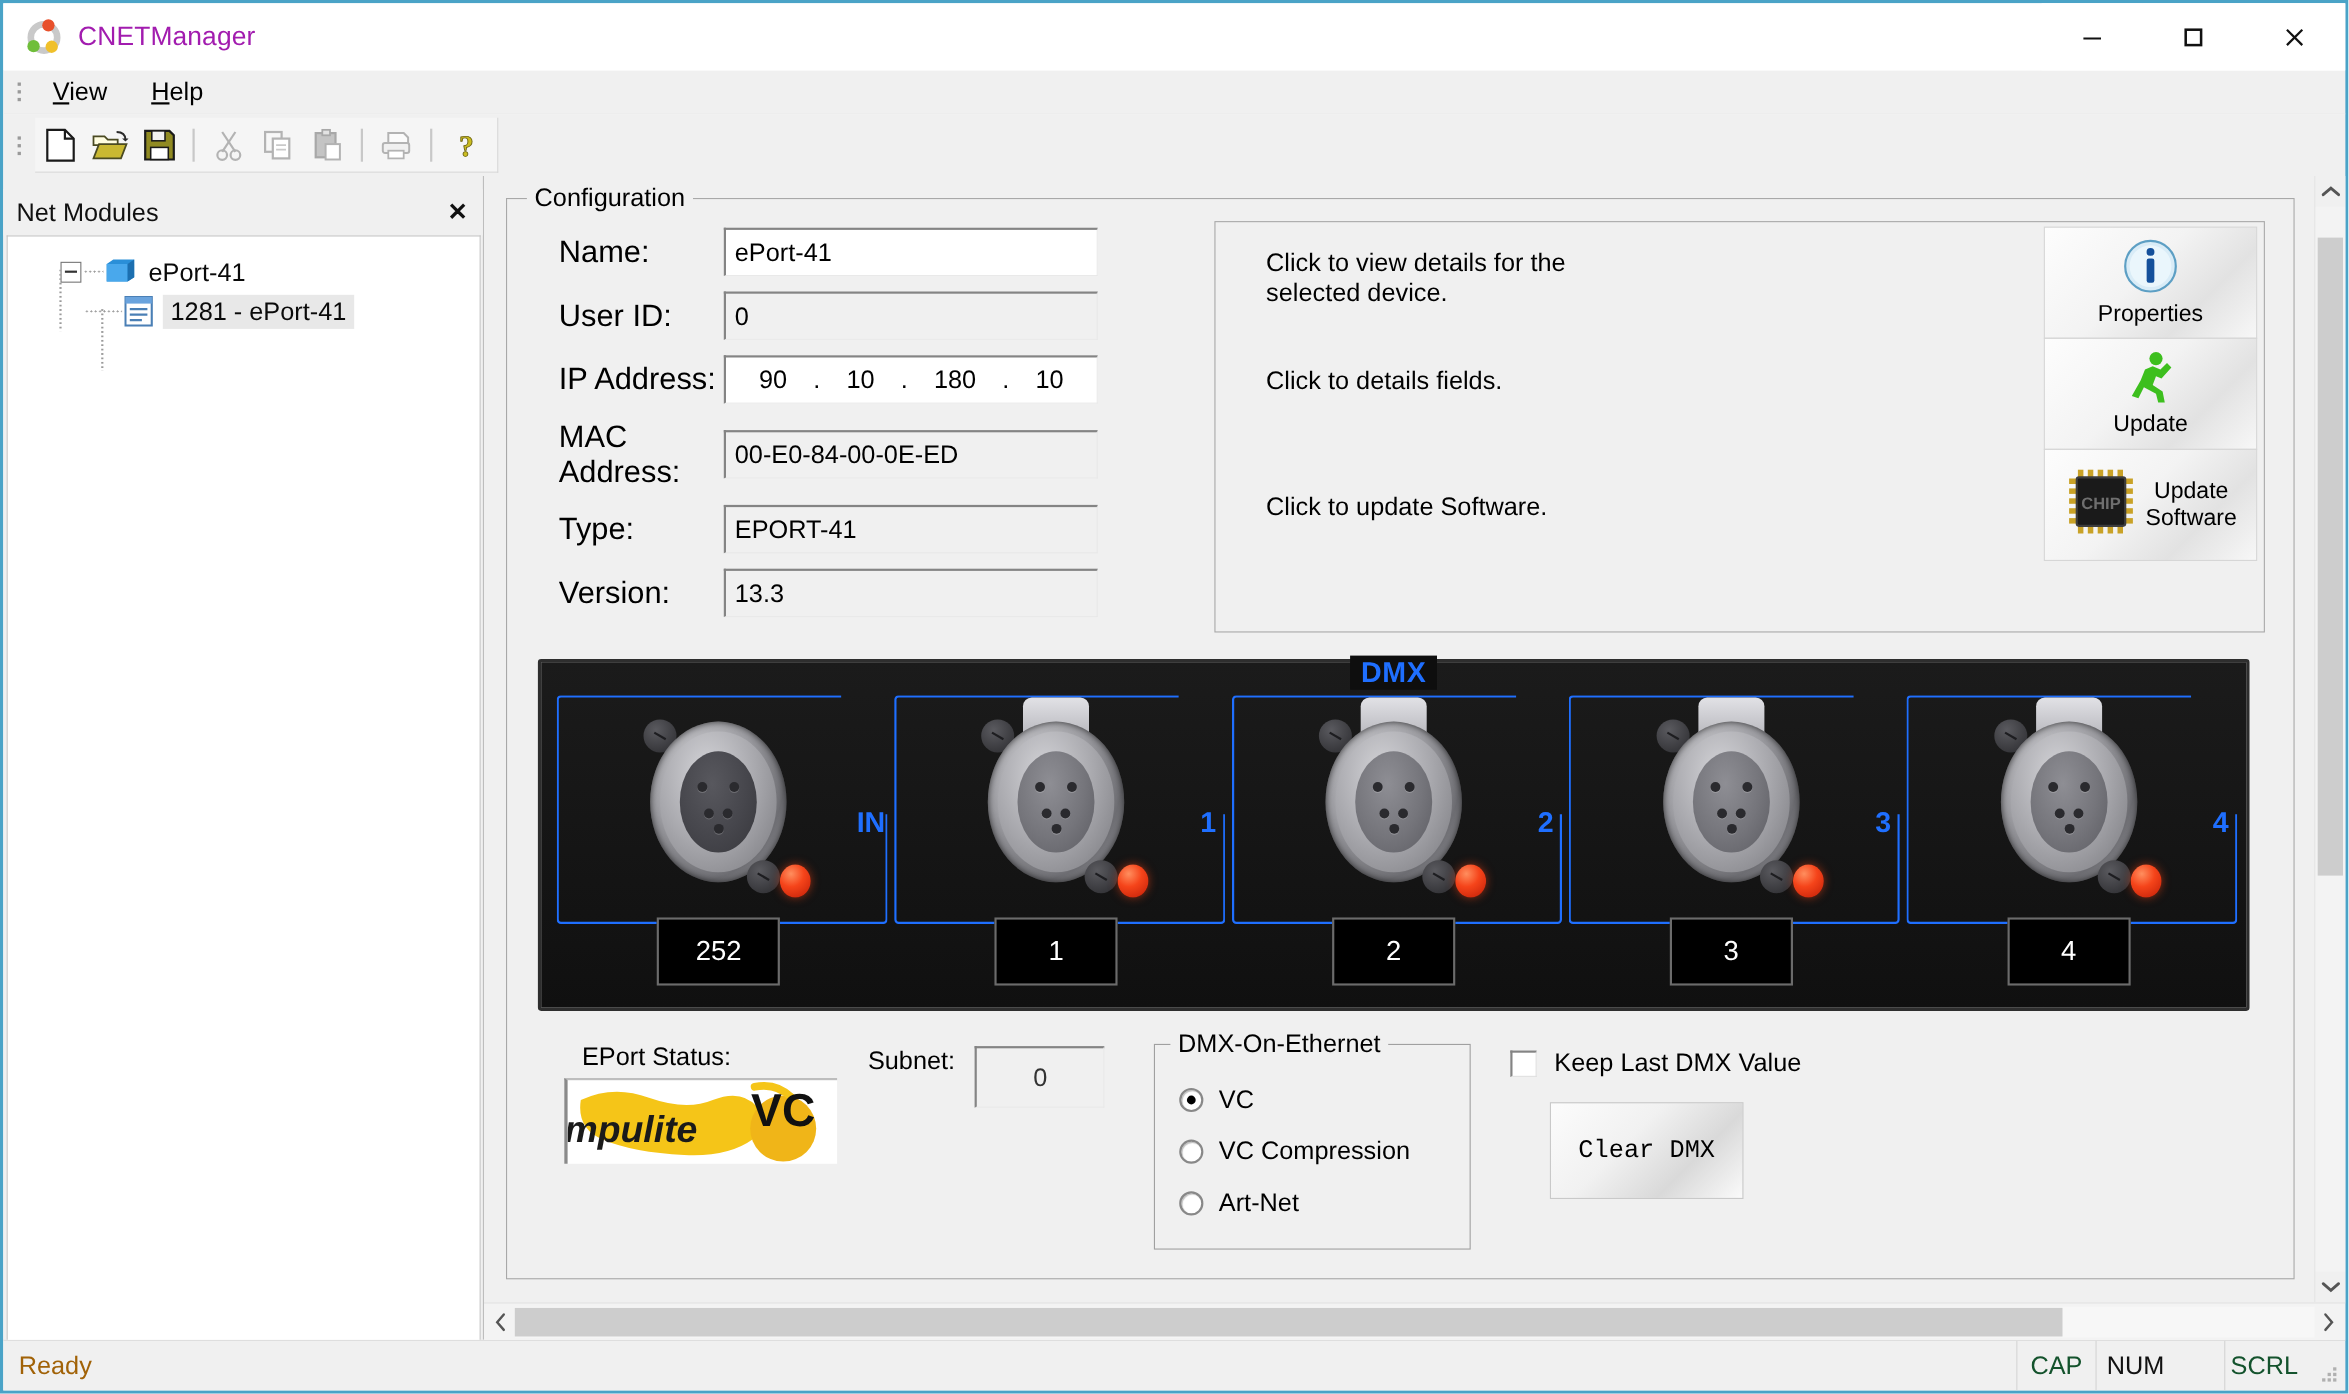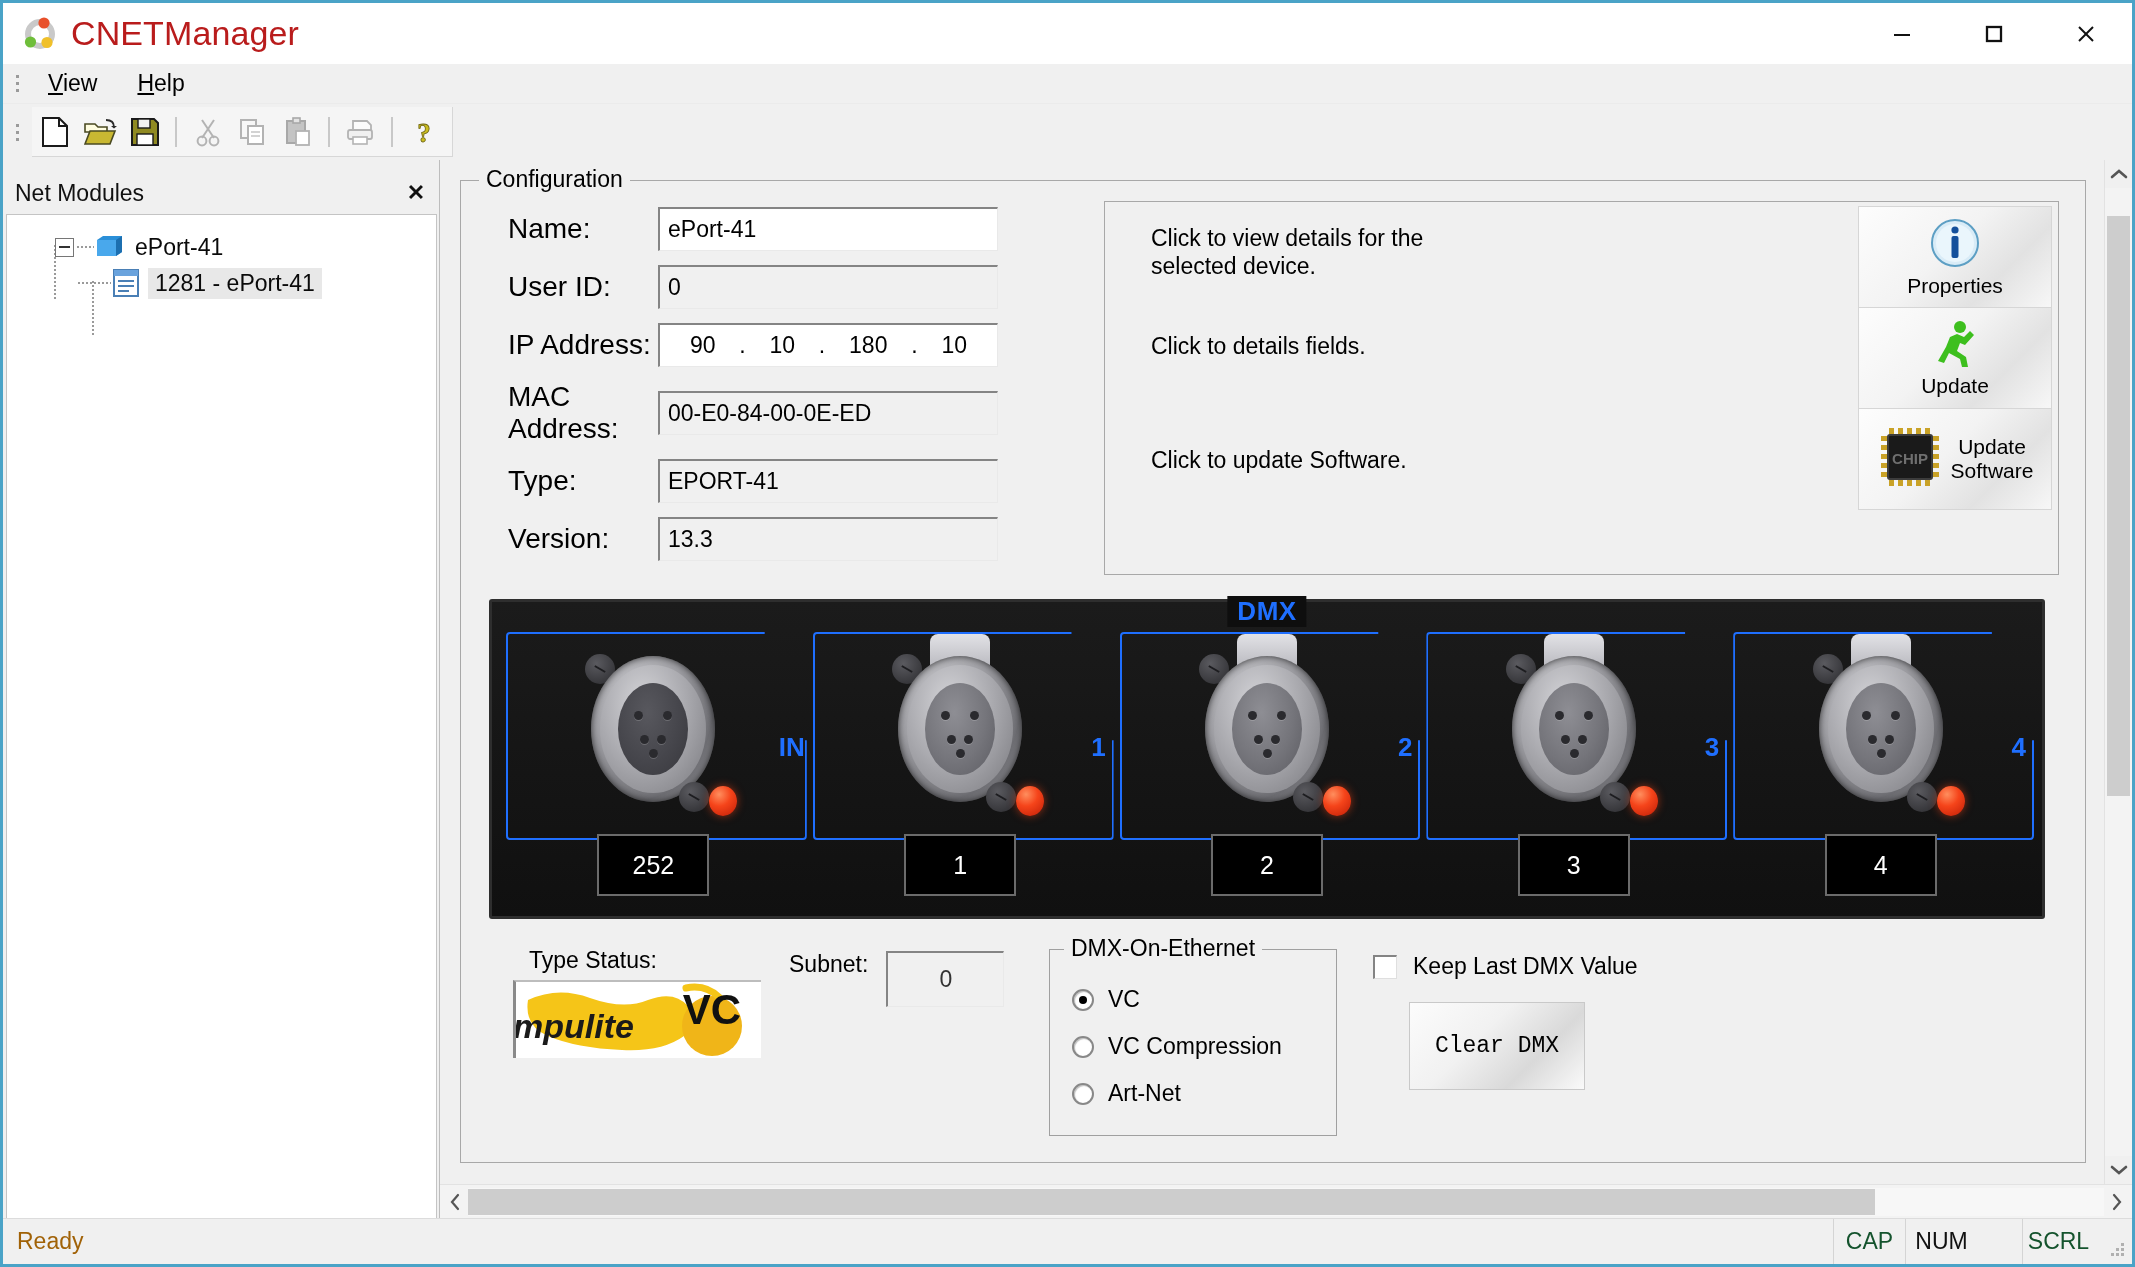--- a/index.html
+++ b/index.html
@@ -29,22 +29,22 @@
     flex: 0 0 auto;
     position: relative;
   }
   .app-icon {
     width: 34px; height: 34px;
     margin-left: 20px; margin-right: 14px;
     position: relative;
     flex: 0 0 auto;
   }
   .title-text {
-    font-size: 34px;
-    color: #b91c1c;
+    font-size: 24px;
+    color: #a21caf;
     letter-spacing: 0.1px;
   }
   .win-btns { margin-left: auto; display: flex; height: 100%; }
   .win-btn {
     width: 92px; height: 100%;
     display: flex; align-items: center; justify-content: center;
     background: #ffffff;
   }
   .win-btn svg { display: block; }
 
@@ -785,21 +785,21 @@
                   <div class="val-cell">
                       <div class="val-box">4</div>
                     </div>
                 </div>
               </div>
             </div>
 
             <div class="bottom">
 
               <div class="status-col">
-                <div class="status-lbl">Type Status:</div>
+                <div class="status-lbl">EPort Status:</div>
                 <div class="vclogo">
                   <svg viewBox="0 0 248 78" width="248" height="78">
                     <path d="M12 18 q30 -14 62 -2 q34 12 58 2 q26 -10 40 6 q14 16 -4 30 q-22 16 -62 14 q-46 -2 -74 -14 q-24 -10 -20 -36 z" fill="#f5c518"></path>
                     <circle cx="196" cy="44" r="30" fill="#f0b518"></circle>
                     <path d="M170 6 q20 -4 34 10" stroke="#f5c518" stroke-width="7" fill="none" stroke-linecap="round"></path>
                     <text x="118" y="56" font-size="34" font-style="italic" font-weight="bold" text-anchor="end" font-family="Liberation Sans, sans-serif" fill="#1a1a1a">compulite</text>
                     <text x="196" y="42" font-size="42" font-weight="bold" text-anchor="middle" font-family="Liberation Sans, sans-serif" fill="#111111">VC</text>
                   </svg>
                 </div>
               </div>

